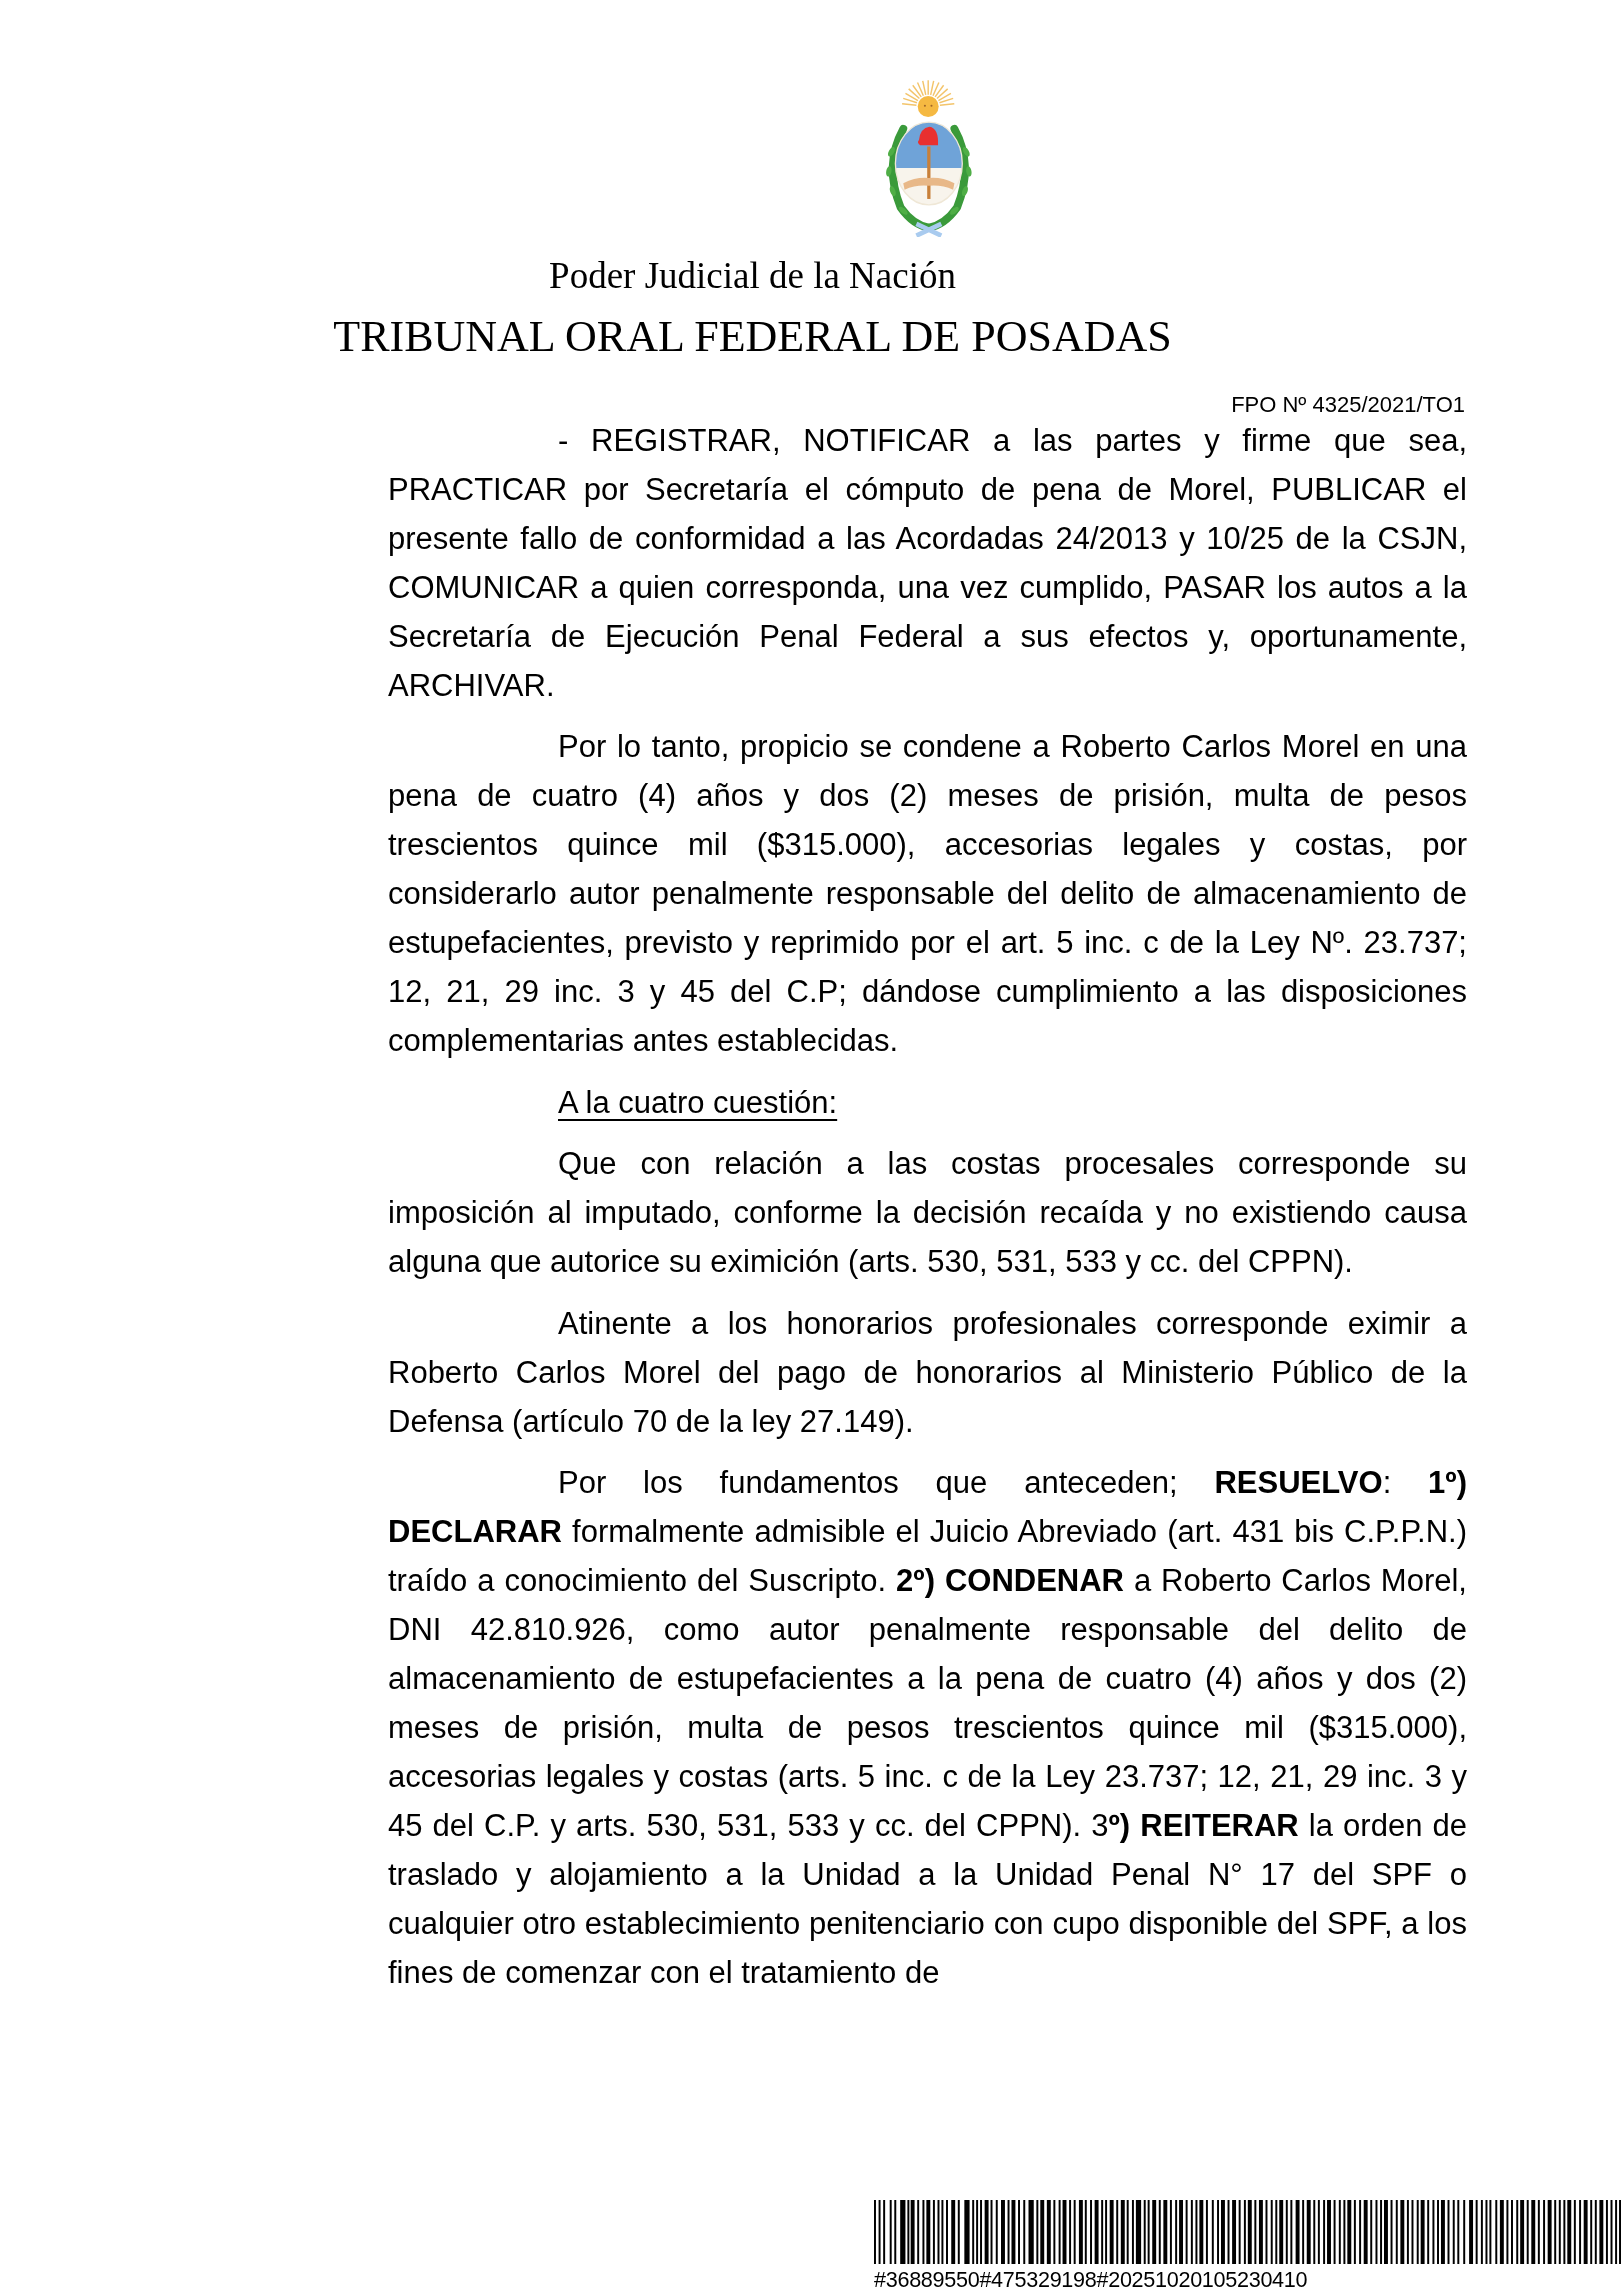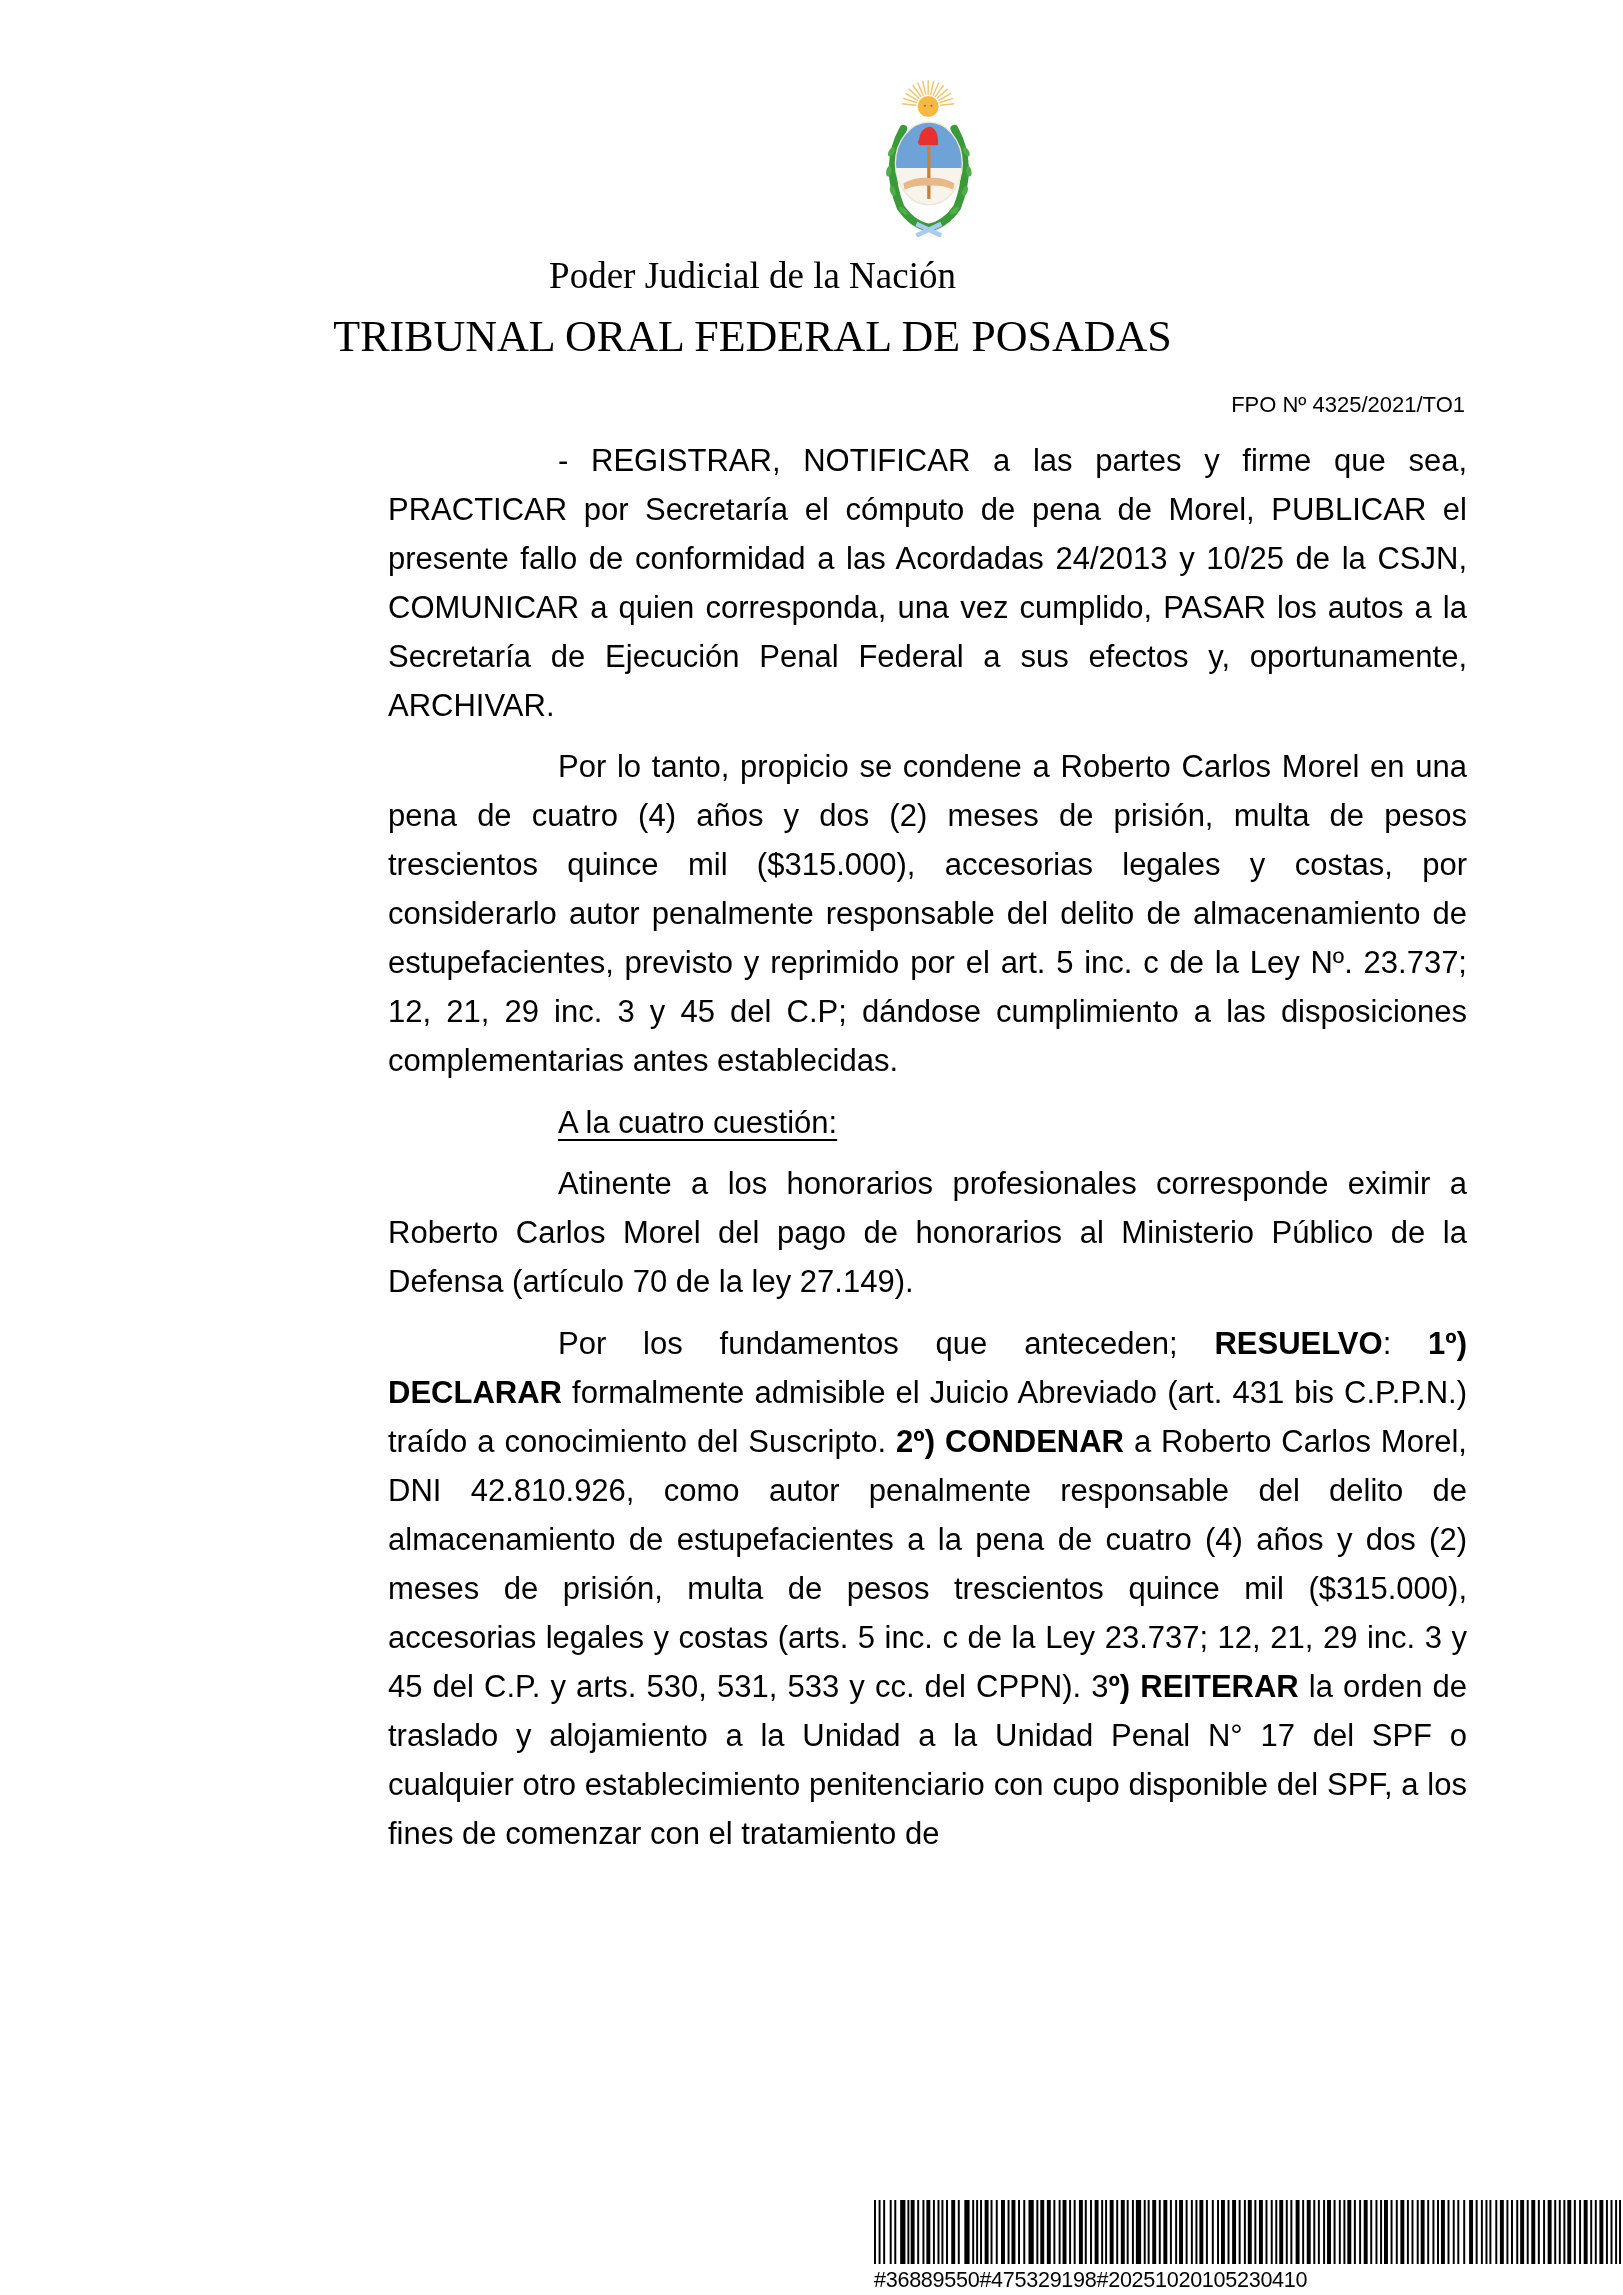--- a/index.html
+++ b/index.html
@@ -13,21 +13,21 @@
   .header-l2 {
     position: absolute; left: 0; width: 1623px; top: 309px; text-align: center;
     font-family: "Liberation Serif", serif; font-size: 44px; line-height: 55px;
     margin-left: -59px;
   }
   .case-no {
     position: absolute; right: 158px; top: 390px;
     font-family: "Liberation Sans", sans-serif; font-size: 22px; line-height: 29px; margin-left: 17px;
   }
   .body-text {
-    position: absolute; left: 388px; width: 1079px; top: 436px;
+    position: absolute; left: 388px; width: 1079px; top: 416px;
     font-family: "Liberation Sans", sans-serif; font-size: 31px; line-height: 49px;
   }
   .body-text p { margin: 0 0 12.4px 0; text-align: justify; text-indent: 170px; }
   .body-text p.heading { text-indent: 170px; }
   .body-text p.heading span { text-decoration: underline; text-underline-offset: 5.9px; text-decoration-thickness: 2px; }
   .body-text b { font-weight: bold; }
   .barcode { position: absolute; left: 874px; top: 2200px; width: 747px; height: 64px; }
   .barcode-text {
     position: absolute; left: 874px; width: 747px; top: 2267px; text-align: left;
     font-family: "Liberation Sans", sans-serif; font-size: 21.6px; line-height: 26px;
@@ -91,20 +91,21 @@
 </svg>
 
 <div class="header-l1">Poder Judicial de la Nación</div>
 <div class="header-l2">TRIBUNAL ORAL FEDERAL DE POSADAS</div>
 <div class="case-no">FPO Nº 4325/2021/TO1</div>
 
 <div class="body-text">
   <p>- REGISTRAR, NOTIFICAR a las partes y firme que sea, PRACTICAR por Secretaría el cómputo de pena de Morel, PUBLICAR el presente fallo de conformidad a las Acordadas 24/2013 y 10/25 de la CSJN, COMUNICAR a quien corresponda, una vez cumplido, PASAR los autos a la Secretaría de Ejecución Penal Federal a sus efectos y, oportunamente, ARCHIVAR.</p>
   <p>Por lo tanto, propicio se condene a Roberto Carlos Morel en una pena de cuatro (4) años y dos (2) meses de prisión, multa de pesos trescientos quince mil ($315.000), accesorias legales y costas, por considerarlo autor penalmente responsable del delito de almacenamiento de estupefacientes, previsto y reprimido por el art. 5 inc. c de la Ley Nº. 23.737; 12, 21, 29 inc. 3 y 45 del C.P; dándose cumplimiento a las disposiciones complementarias antes establecidas.</p>
   <p class="heading"><span>A la cuatro cuestión:</span></p>
+  <p>Que con relación a las costas procesales corresponde su imposición al imputado, conforme la decisión recaída y no existiendo causa alguna que autorice su eximición (arts. 530, 531, 533 y cc. del CPPN).</p>
   <p>Atinente a los honorarios profesionales corresponde eximir a Roberto Carlos Morel del pago de honorarios al Ministerio Público de la Defensa (artículo 70 de la ley 27.149).</p>
   <p><span>Por los fundamentos que anteceden; </span><b>RESUELVO</b><span>: </span><b>1º) DECLARAR</b><span> formalmente admisible el Juicio Abreviado (art. 431 bis C.P.P.N.) traído a conocimiento del Suscripto. </span><b>2º) CONDENAR</b><span> a Roberto Carlos Morel, DNI 42.810.926, como autor penalmente responsable del delito de almacenamiento de estupefacientes a la pena de cuatro (4) años y dos (2) meses de prisión, multa de pesos trescientos quince mil ($315.000), accesorias legales y costas (arts. 5 inc. c de la Ley 23.737; 12, 21, 29 inc. 3 y 45 del C.P. y arts. 530, 531, 533 y cc. del CPPN). 3</span><b>º) REITERAR</b><span> la orden de traslado y alojamiento a la Unidad a la Unidad Penal N° 17 del SPF o cualquier otro establecimiento penitenciario con cupo disponible del SPF, a los fines de comenzar con el tratamiento de</span></p>
 </div>
 
 <svg class="barcode" viewBox="0 0 1141 98" preserveAspectRatio="none" xmlns="http://www.w3.org/2000/svg">
   <g fill="#000">
     <rect x="0" y="0" width="3" height="98"></rect>
       <rect x="7" y="0" width="3" height="98"></rect>
       <rect x="14" y="0" width="3" height="98"></rect>
     <rect x="24" y="0" width="3" height="98"></rect>

